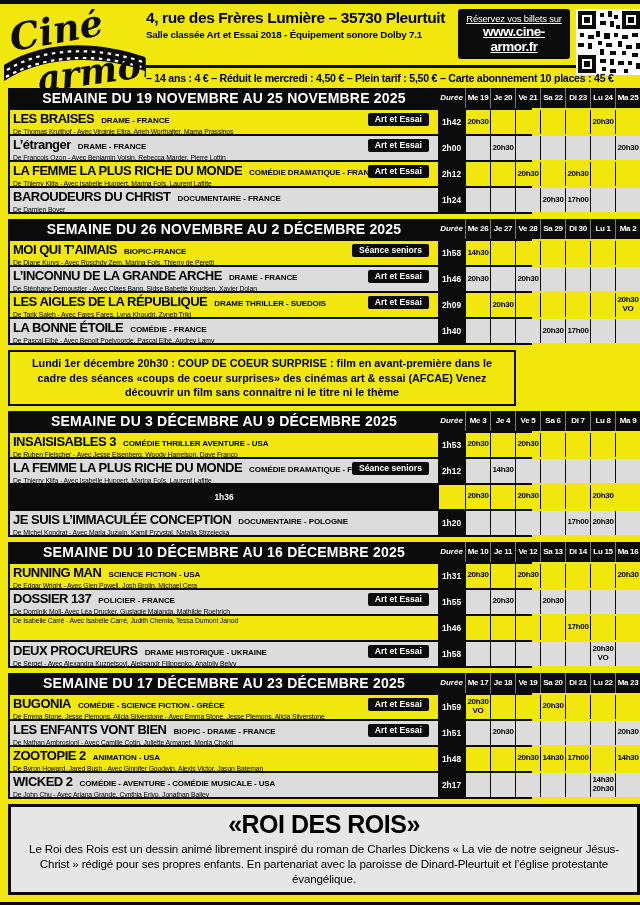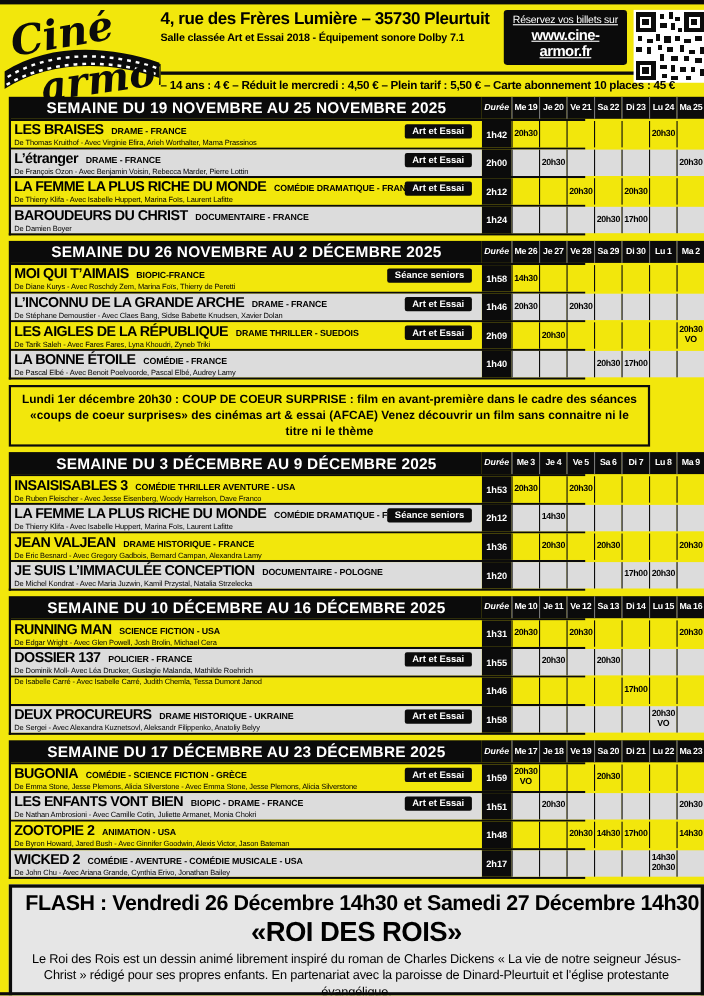--- a/index.html
+++ b/index.html
@@ -44,21 +44,21 @@
   .film-genre{font-size:8px; font-weight:bold; margin-left:7px; letter-spacing:-0.1px;}
   .film-credits{font-size:6.8px; line-height:8px; letter-spacing:-0.1px; white-space:nowrap;}
   .badge{position:absolute; right:9px; top:3px; background:var(--ink); color:#fff;
          font-size:8.6px; font-weight:bold; padding:1px 7px 2px; border-radius:2px; white-space:nowrap;}
   .cell-duree{background:var(--ink); color:#fff; font-size:8.4px; font-weight:bold;
               display:flex; align-items:center; justify-content:center;}
   .cell-time{border-left:1px solid var(--ink); font-size:8px; font-weight:bold; text-align:center;
              display:flex; align-items:center; justify-content:center; white-space:pre-line; line-height:1.1; letter-spacing:-0.3px;}
 
   
-  .notice{margin:0 0 5px 8px; width:583px; border:2px solid var(--ink); background:var(--yellow);
+  .notice{margin:0 0 5px 8px; width:508px; border:2px solid var(--ink); background:var(--yellow);
           text-align:center; font-weight:bold; font-size:10.8px; line-height:1.35; padding:4px 8px;}
   .flash{margin:0 0 0 8px; width:632px; border:3px solid var(--ink); background:var(--flash_bg);
          text-align:center; padding:3px 12px 6px;}
   .flash-title{font-size:19.5px; font-weight:bold; letter-spacing:-0.4px; white-space:nowrap;}
   .flash-film{font-size:25px; font-weight:bold; letter-spacing:-0.5px;}
   .flash-desc{font-size:11.6px; line-height:1.3; letter-spacing:-0.15px; margin-top:2px;}
 </style>
 </head>
 <body>
 
@@ -328,24 +328,20 @@
           <div class="cell-duree">2h12</div>
           <div class="cell-time"></div>
           <div class="cell-time">14h30</div>
           <div class="cell-time"></div>
           <div class="cell-time"></div>
           <div class="cell-time"></div>
           <div class="cell-time"></div>
           <div class="cell-time"></div>
         </div>
         <div class="row yellow">
-          <div class="cell-info">
-            <div class="film-line1"><span class="film-title">JEAN VALJEAN</span><span class="film-genre">DRAME HISTORIQUE - FRANCE</span></div>
-            <div class="film-credits">De Eric Besnard - Avec Gregory Gadbois, Bernard Campan, Alexandra Lamy</div>
-          </div>
           <div class="cell-duree">1h36</div>
           <div class="cell-time"></div>
           <div class="cell-time">20h30</div>
           <div class="cell-time"></div>
           <div class="cell-time">20h30</div>
           <div class="cell-time"></div>
           <div class="cell-time"></div>
           <div class="cell-time">20h30</div>
         </div>
         <div class="row gray">
@@ -503,19 +499,18 @@
           <div class="cell-time"></div>
           <div class="cell-time"></div>
           <div class="cell-time">14h30
 20h30</div>
           <div class="cell-time"></div>
         </div>
       </section>
     </div>
 
   <div class="flash">
-    <div class="flash-title">FLASH : Vendredi 26 Décembre 14h30 et Samedi 27 Décembre 14h30</div>
     <div class="flash-film">«ROI DES ROIS»</div>
     <div class="flash-desc">Le Roi des Rois est un dessin animé librement inspiré du roman de Charles Dickens « La vie de notre seigneur Jésus-Christ » rédigé pour ses propres enfants. En partenariat avec la paroisse de Dinard-Pleurtuit et l’église protestante évangélique.</div>
   </div>
 
   <div class="bottom-strip"></div>
 </div>
 
 </body></html>

